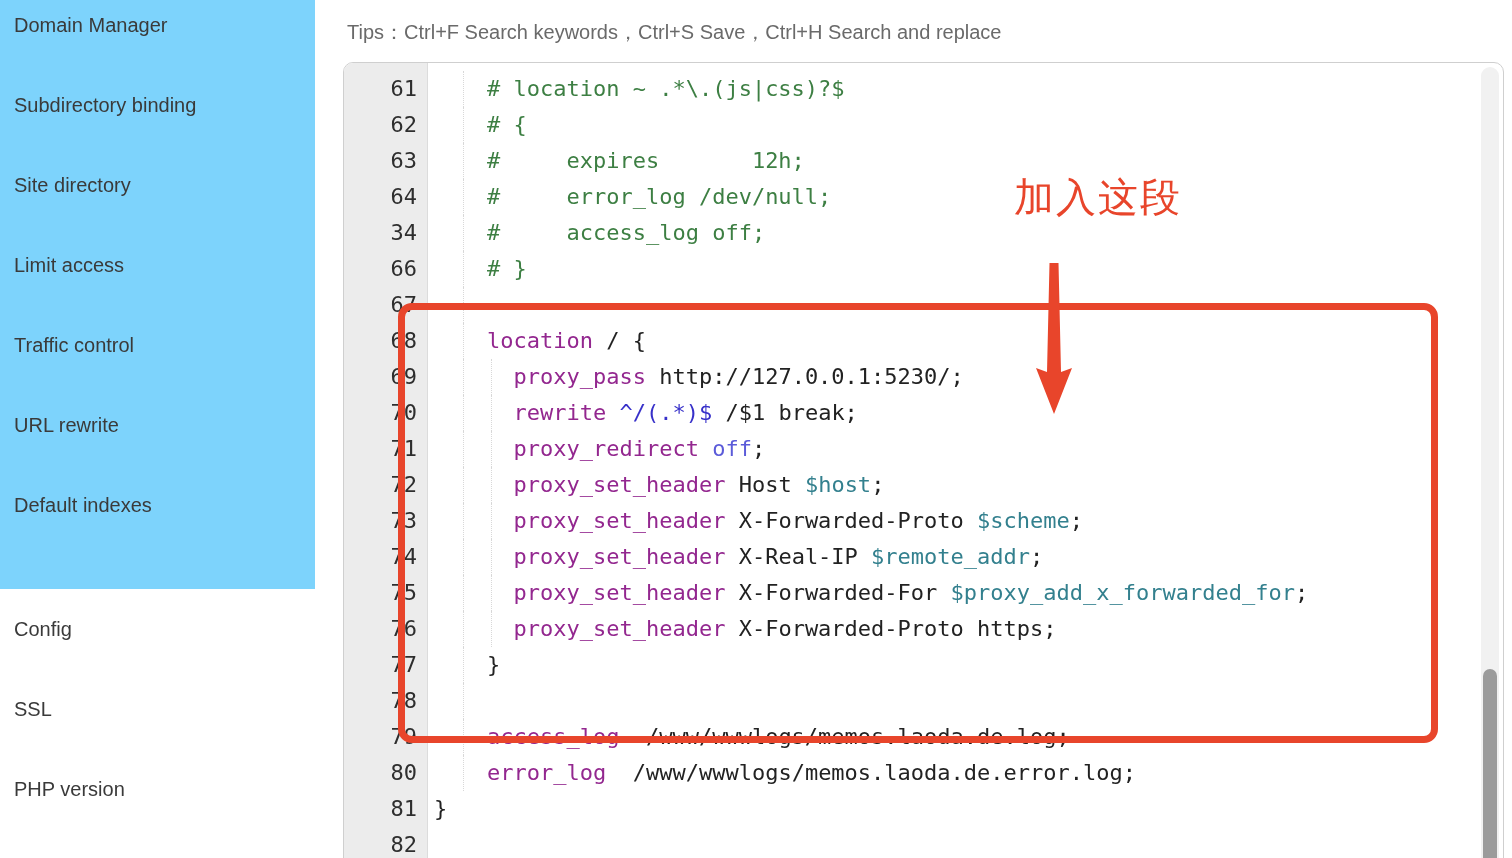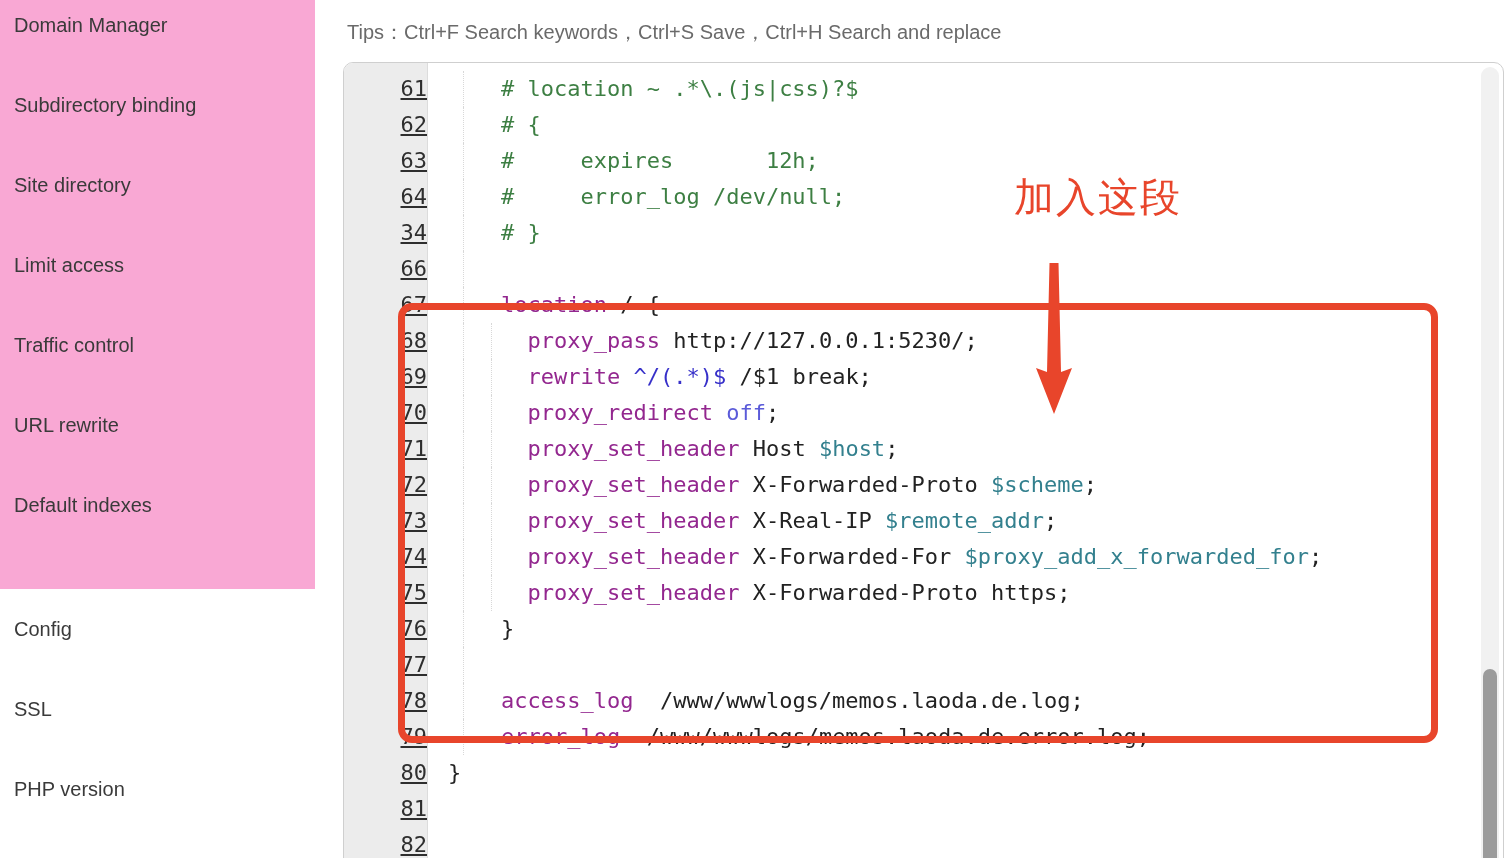--- a/index.html
+++ b/index.html
@@ -1,40 +1,40 @@
 <!DOCTYPE html>
 <html style="--comment: #3d7f43; --directive: #93278f; --plain: #222222; --variable: #33808e; --regex: #3730c9; --atom: #5b5bd9; --red: #e8452b;"><head>
 <meta charset="utf-8">
 <style>
   html,body{margin:0;padding:0;background:#fff;}
   .app{position:relative;width:1512px;height:858px;overflow:hidden;background:#ffffff;
        font-family:"Liberation Sans",sans-serif;}
 
   
-  .sidebar{position:absolute;left:0;top:0;width:315px;height:662px;background:#f9a8d4;}
+  .sidebar{position:absolute;left:0;top:0;width:315px;height:662px;background:#7dd3fc;}
   .sidebar-list{position:absolute;left:0;top:-15px;right:0;}
   .sidebar-item{height:80px;display:flex;align-items:center;padding-left:14px;
                 font-size:20px;color:#3a3a3a;cursor:pointer;}
   .sidebar-item.active{background:#ffffff;margin-top:44px;}
 
   
   .tips{position:absolute;left:347px;top:19px;font-size:20px;color:#6a6a6a;text-align:center;}
 
   
   .editor{position:absolute;left:343px;top:62px;width:1159px;height:830px;
           background:#fff;border:1px solid #cfcfcf;border-radius:10px;overflow:hidden;}
   .gutter{position:absolute;left:0;top:0;bottom:0;width:84px;background:#ececec;
           border-right:1px solid #dcdcdc;padding-top:8px;box-sizing:border-box;
           font-family:"DejaVu Sans Mono",monospace;font-size:22px;line-height:36px;
           color:#2e2e2e;text-align:right;}
-  .line-no{height:36px;text-decoration:underline;}
+  .line-no{height:36px;padding-right:10px;}
   .code-area{position:absolute;left:85px;top:0;right:0;bottom:0;padding-top:8px;
              font-family:"DejaVu Sans Mono",monospace;font-size:22px;line-height:36px;
              color:var(--plain,#222);}
-  .code-line{position:relative;height:36px;white-space:pre;padding-left:19px;}
+  .code-line{position:relative;height:36px;white-space:pre;padding-left:5px;}
   .indent-guide{position:absolute;top:0;bottom:0;width:0;border-left:1px dotted #d8d8d8;}
   .tok-comment{color:var(--comment,#3d7f43);}
   .tok-directive{color:var(--directive,#93278f);}
   .tok-plain{color:var(--plain,#222);}
   .tok-variable{color:var(--variable,#33808e);}
   .tok-regex{color:var(--regex,#3730c9);}
   .tok-atom{color:var(--atom,#5b5bd9);}
 
   
   .scroll-track{position:absolute;top:4px;right:4px;width:18px;height:850px;
@@ -96,20 +96,21 @@
         <div class="line-no">79</div>
         <div class="line-no">80</div>
         <div class="line-no">81</div>
         <div class="line-no">82</div>
       </div>
     <div class="code-area">
         <div class="code-line"><span class="indent-guide" style="left: 34px;"></span><span class="tok-comment">    # location ~ .*\.(js|css)?$</span></div>
         <div class="code-line"><span class="indent-guide" style="left: 34px;"></span><span class="tok-comment">    # {</span></div>
         <div class="code-line"><span class="indent-guide" style="left: 34px;"></span><span class="tok-comment">    #     expires       12h;</span></div>
         <div class="code-line"><span class="indent-guide" style="left: 34px;"></span><span class="tok-comment">    #     error_log /dev/null;</span></div>
+        <div class="code-line"><span class="indent-guide" style="left: 34px;"></span><span class="tok-comment">    #     access_log off;</span></div>
         <div class="code-line"><span class="indent-guide" style="left: 34px;"></span><span class="tok-comment">    # }</span></div>
         <div class="code-line"><span class="indent-guide" style="left: 34px;"></span></div>
         <div class="code-line"><span class="indent-guide" style="left: 34px;"></span><span class="tok-plain">    </span><span class="tok-directive">location</span><span class="tok-plain"> / {</span></div>
         <div class="code-line"><span class="indent-guide" style="left: 34px;"></span><span class="indent-guide" style="left: 62px;"></span><span class="tok-plain">      </span><span class="tok-directive">proxy_pass</span><span class="tok-plain"> http://127.0.0.1:5230/;</span></div>
         <div class="code-line"><span class="indent-guide" style="left: 34px;"></span><span class="indent-guide" style="left: 62px;"></span><span class="tok-plain">      </span><span class="tok-directive">rewrite</span><span class="tok-plain"> </span><span class="tok-regex">^/(.*)$</span><span class="tok-plain"> /$1 break;</span></div>
         <div class="code-line"><span class="indent-guide" style="left: 34px;"></span><span class="indent-guide" style="left: 62px;"></span><span class="tok-plain">      </span><span class="tok-directive">proxy_redirect</span><span class="tok-plain"> </span><span class="tok-atom">off</span><span class="tok-plain">;</span></div>
         <div class="code-line"><span class="indent-guide" style="left: 34px;"></span><span class="indent-guide" style="left: 62px;"></span><span class="tok-plain">      </span><span class="tok-directive">proxy_set_header</span><span class="tok-plain"> Host </span><span class="tok-variable">$host</span><span class="tok-plain">;</span></div>
         <div class="code-line"><span class="indent-guide" style="left: 34px;"></span><span class="indent-guide" style="left: 62px;"></span><span class="tok-plain">      </span><span class="tok-directive">proxy_set_header</span><span class="tok-plain"> X-Forwarded-Proto </span><span class="tok-variable">$scheme</span><span class="tok-plain">;</span></div>
         <div class="code-line"><span class="indent-guide" style="left: 34px;"></span><span class="indent-guide" style="left: 62px;"></span><span class="tok-plain">      </span><span class="tok-directive">proxy_set_header</span><span class="tok-plain"> X-Real-IP </span><span class="tok-variable">$remote_addr</span><span class="tok-plain">;</span></div>
         <div class="code-line"><span class="indent-guide" style="left: 34px;"></span><span class="indent-guide" style="left: 62px;"></span><span class="tok-plain">      </span><span class="tok-directive">proxy_set_header</span><span class="tok-plain"> X-Forwarded-For </span><span class="tok-variable">$proxy_add_x_forwarded_for</span><span class="tok-plain">;</span></div>

